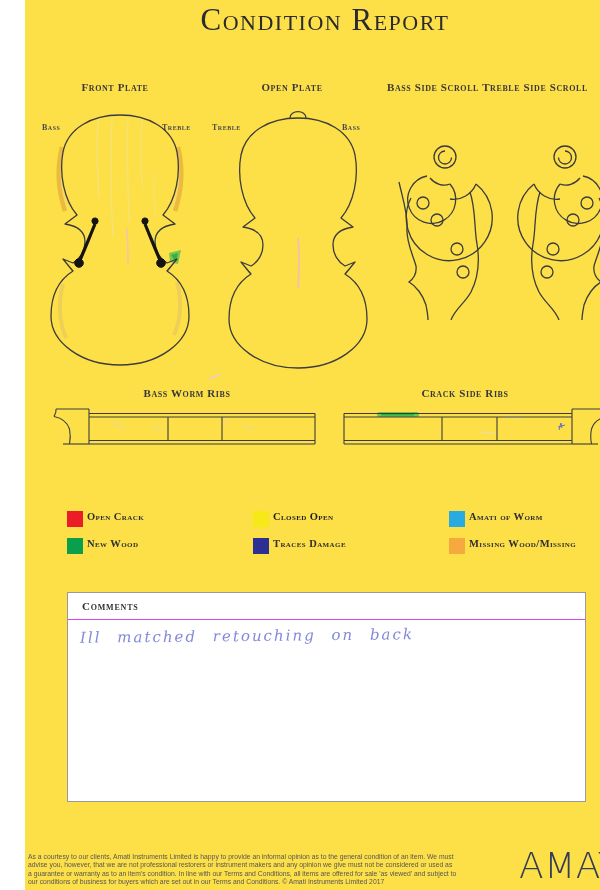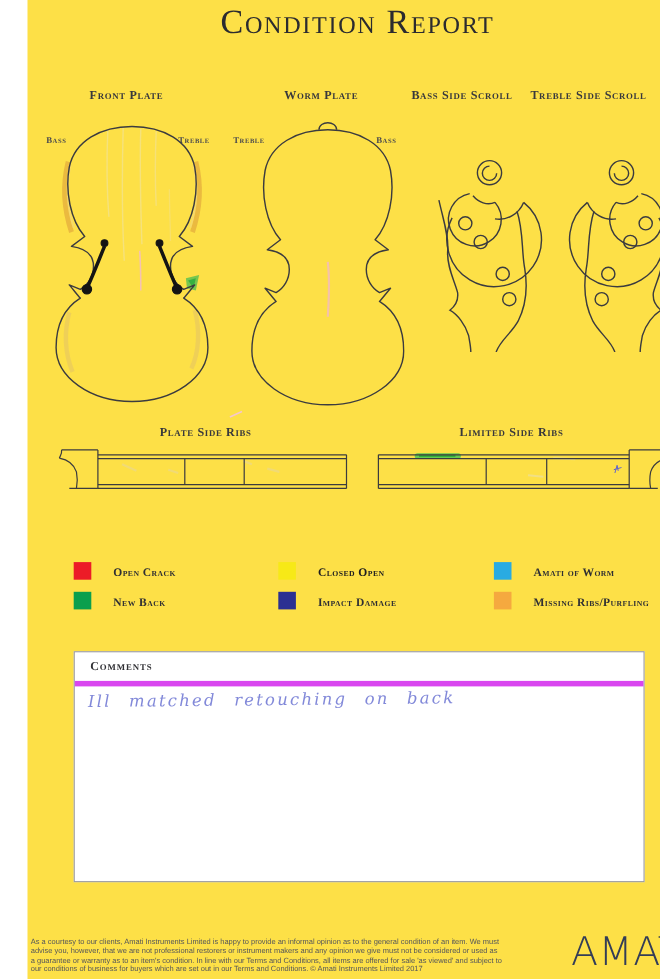--- a/index.html
+++ b/index.html
@@ -5,44 +5,44 @@
   html,body{margin:0;padding:0;background:#fff;}
   .page{position:relative;width:600px;height:890px;background:#fde047;overflow:hidden;
         font-family:"Liberation Serif",serif;color:#2f2f33;margin-left:25px;}
   .abs{position:absolute;}
   .title{top:2px;left:0;width:600px;text-align:center;font-variant:small-caps;
          font-size:31px;letter-spacing:1.5px;color:#2b2b2f;font-weight:400;}
   .sec-header{font-variant:small-caps;font-size:11px;font-weight:700;letter-spacing:.6px;
               color:#38383c;transform:translateX(-50%);white-space:nowrap;}
   .side-label{font-variant:small-caps;font-size:8px;font-weight:600;letter-spacing:.5px;color:#4a4a4e;font-family:Liberation Serif, serif;}
   svg{display:block;}
-  .legend-item{position:absolute;display:flex;align-items:flex-end;gap:20px;}
+  .legend-item{position:absolute;display:flex;align-items:flex-start;gap:4px;}
   .swatch{display:inline-block;width:16px;height:16px;}
   .legend-label{font-variant:small-caps;font-size:10.5px;font-weight:600;letter-spacing:.4px;color:#2f2f33;white-space:nowrap;}
   .legend-label.bold{font-weight:700;color:#1d1d20;}
   .comments-box{left:42px;top:592px;width:517px;height:208px;border:1px solid #9a9a9e;background:#fff;}
-  .comments-header{height:26px;border-bottom:5px solid #d946ef;display:flex;align-items:center;padding-left:14px;
+  .comments-header{height:26px;border-bottom:1px solid #d946ef;display:flex;align-items:center;padding-left:14px;
                    font-variant:small-caps;font-size:11px;font-weight:600;letter-spacing:.8px;color:#303034;}
   .handwriting{position:absolute;left:12px;top:34px;font-family:"DejaVu Serif",serif;font-style:italic;
                font-size:15px;color:#8289d9;letter-spacing:2px;word-spacing:9px;transform:rotate(-.6deg);white-space:nowrap;}
   .footer-text{left:3px;top:853px;width:452px;font-family:"Liberation Sans",sans-serif;
                font-size:6.8px;line-height:8.3px;color:#55565a;}
   .brand{left:494px;top:845px;font-family:"DejaVu Sans",sans-serif;font-weight:200;
          font-size:36px;letter-spacing:.5px;color:#333d57;}
 </style>
 </head>
 <body>
 
 <div class="page">
 
   <div class="abs title">Condition Report</div>
 
   <div class="abs sec-header" style="left:90px;top:81px">Front Plate</div>
-  <div class="abs sec-header" style="left:267px;top:81px">Worm Plate</div>
-  <div class="abs sec-header" style="left:395px;top:81px">Bass Side Scroll</div>
+  <div class="abs sec-header" style="left:267px;top:81px">Open Plate</div>
+  <div class="abs sec-header" style="left:408px;top:81px">Bass Side Scroll</div>
   <div class="abs sec-header" style="left:510px;top:81px">Treble Side Scroll</div>
 
   <div class="abs side-label" style="left:17px;top:123px">Bass</div>
   <div class="abs side-label" style="left:137px;top:123px">Treble</div>
   <div class="abs side-label" style="left:187px;top:123px">Treble</div>
   <div class="abs side-label" style="left:317px;top:123px">Bass</div>
 
   <svg class="abs" style="left:25px;top:112px" width="140" height="256" viewBox="0 0 140 256">
 
     <path d="M12,35 C7,55 8,78 15,99" fill="none" stroke="#e2a93c" stroke-width="4.5" opacity=".7"></path>
@@ -123,22 +123,22 @@
       <path d="M16,82 C20,100 25,114 24,128 C23,142 30,155 33,166 C34,174 30,179 26,182
                C33,186 40,195 43,205 C44,211 45,215 45,220"></path>
       <path d="M87,92 C93,110 91,128 94,144 C97,162 95,178 88,192 C82,203 72,209 68,220"></path>
       <circle cx="40" cy="103" r="6"></circle>
       <circle cx="54" cy="120" r="6"></circle>
       <circle cx="74" cy="149" r="6"></circle>
       <circle cx="80" cy="172" r="6"></circle>
     </g>
   </svg>
 
-  <div class="abs sec-header" style="left:162px;top:387px">Plate Side Ribs</div>
-  <div class="abs sec-header" style="left:440px;top:387px">Limited Side Ribs</div>
+  <div class="abs sec-header" style="left:162px;top:387px">Bass Worm Ribs</div>
+  <div class="abs sec-header" style="left:440px;top:387px">Crack Side Ribs</div>
 
   <svg class="abs" style="left:28px;top:404px" width="265" height="46" viewBox="0 0 265 46">
     <g fill="none" stroke="#ebd88e" stroke-width="2" opacity=".65">
       <path d="M58,18 l13,6"></path>
         <path d="M100,23 l9,3"></path>
         <path d="M168,15 l8,3"></path>
         <path d="M190,22 l11,3"></path>
     </g>
     <g fill="none" stroke="#3b3b3f" stroke-width="1.1">
       <path d="M3,5 L36,5"></path>
@@ -188,29 +188,29 @@
     <div class="legend-item" style="left:228px;top:511px">
       <span class="swatch" style="background-color: rgb(247, 233, 23);"></span>
       <span class="legend-label bold">Closed Open</span>
     </div>
     <div class="legend-item" style="left:424px;top:511px">
       <span class="swatch" style="background-color: rgb(41, 171, 226);"></span>
       <span class="legend-label">Amati of Worm</span>
     </div>
     <div class="legend-item" style="left:42px;top:538px">
       <span class="swatch" style="background-color: rgb(11, 159, 77);"></span>
-      <span class="legend-label">New Back</span>
+      <span class="legend-label">New Wood</span>
     </div>
     <div class="legend-item" style="left:228px;top:538px">
       <span class="swatch" style="background-color: rgb(43, 48, 146);"></span>
-      <span class="legend-label">Impact Damage</span>
+      <span class="legend-label">Traces Damage</span>
     </div>
     <div class="legend-item" style="left:424px;top:538px">
       <span class="swatch" style="background-color: rgb(245, 169, 63);"></span>
-      <span class="legend-label">Missing Ribs/Purfling</span>
+      <span class="legend-label">Missing Wood/Missing</span>
     </div>
   </div>
 
   <div class="abs comments-box">
     <div class="comments-header">Comments</div>
     <div class="handwriting">Ill matched retouching on back</div>
   </div>
 
   <div class="abs footer-text">
     <div>As a courtesy to our clients, Amati Instruments Limited is happy to provide an informal opinion as to the general condition of an item. We must</div>

